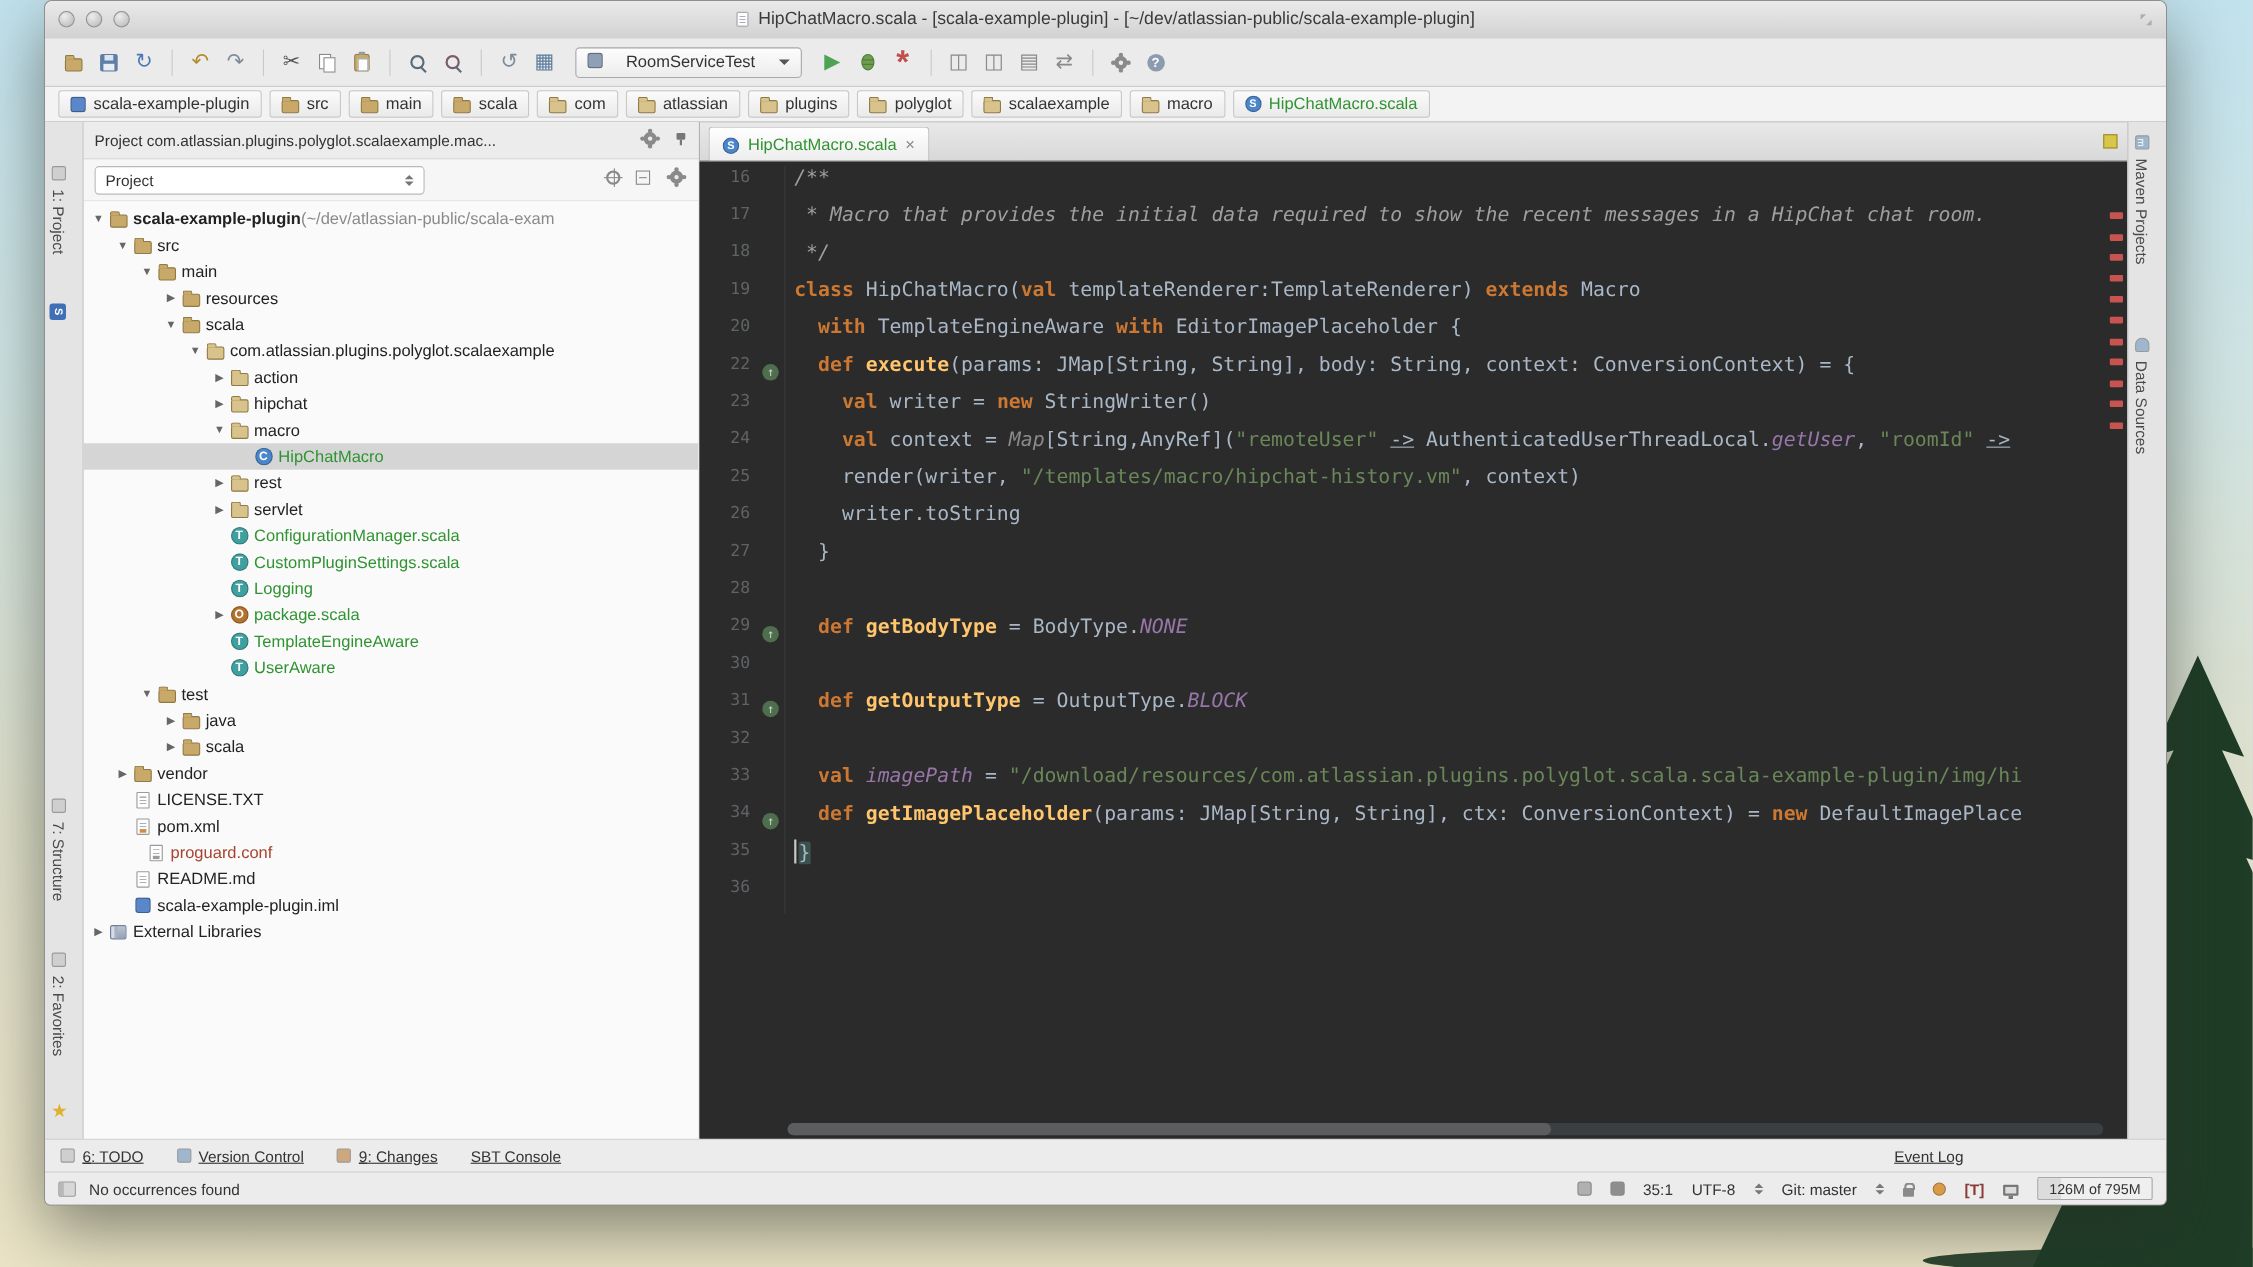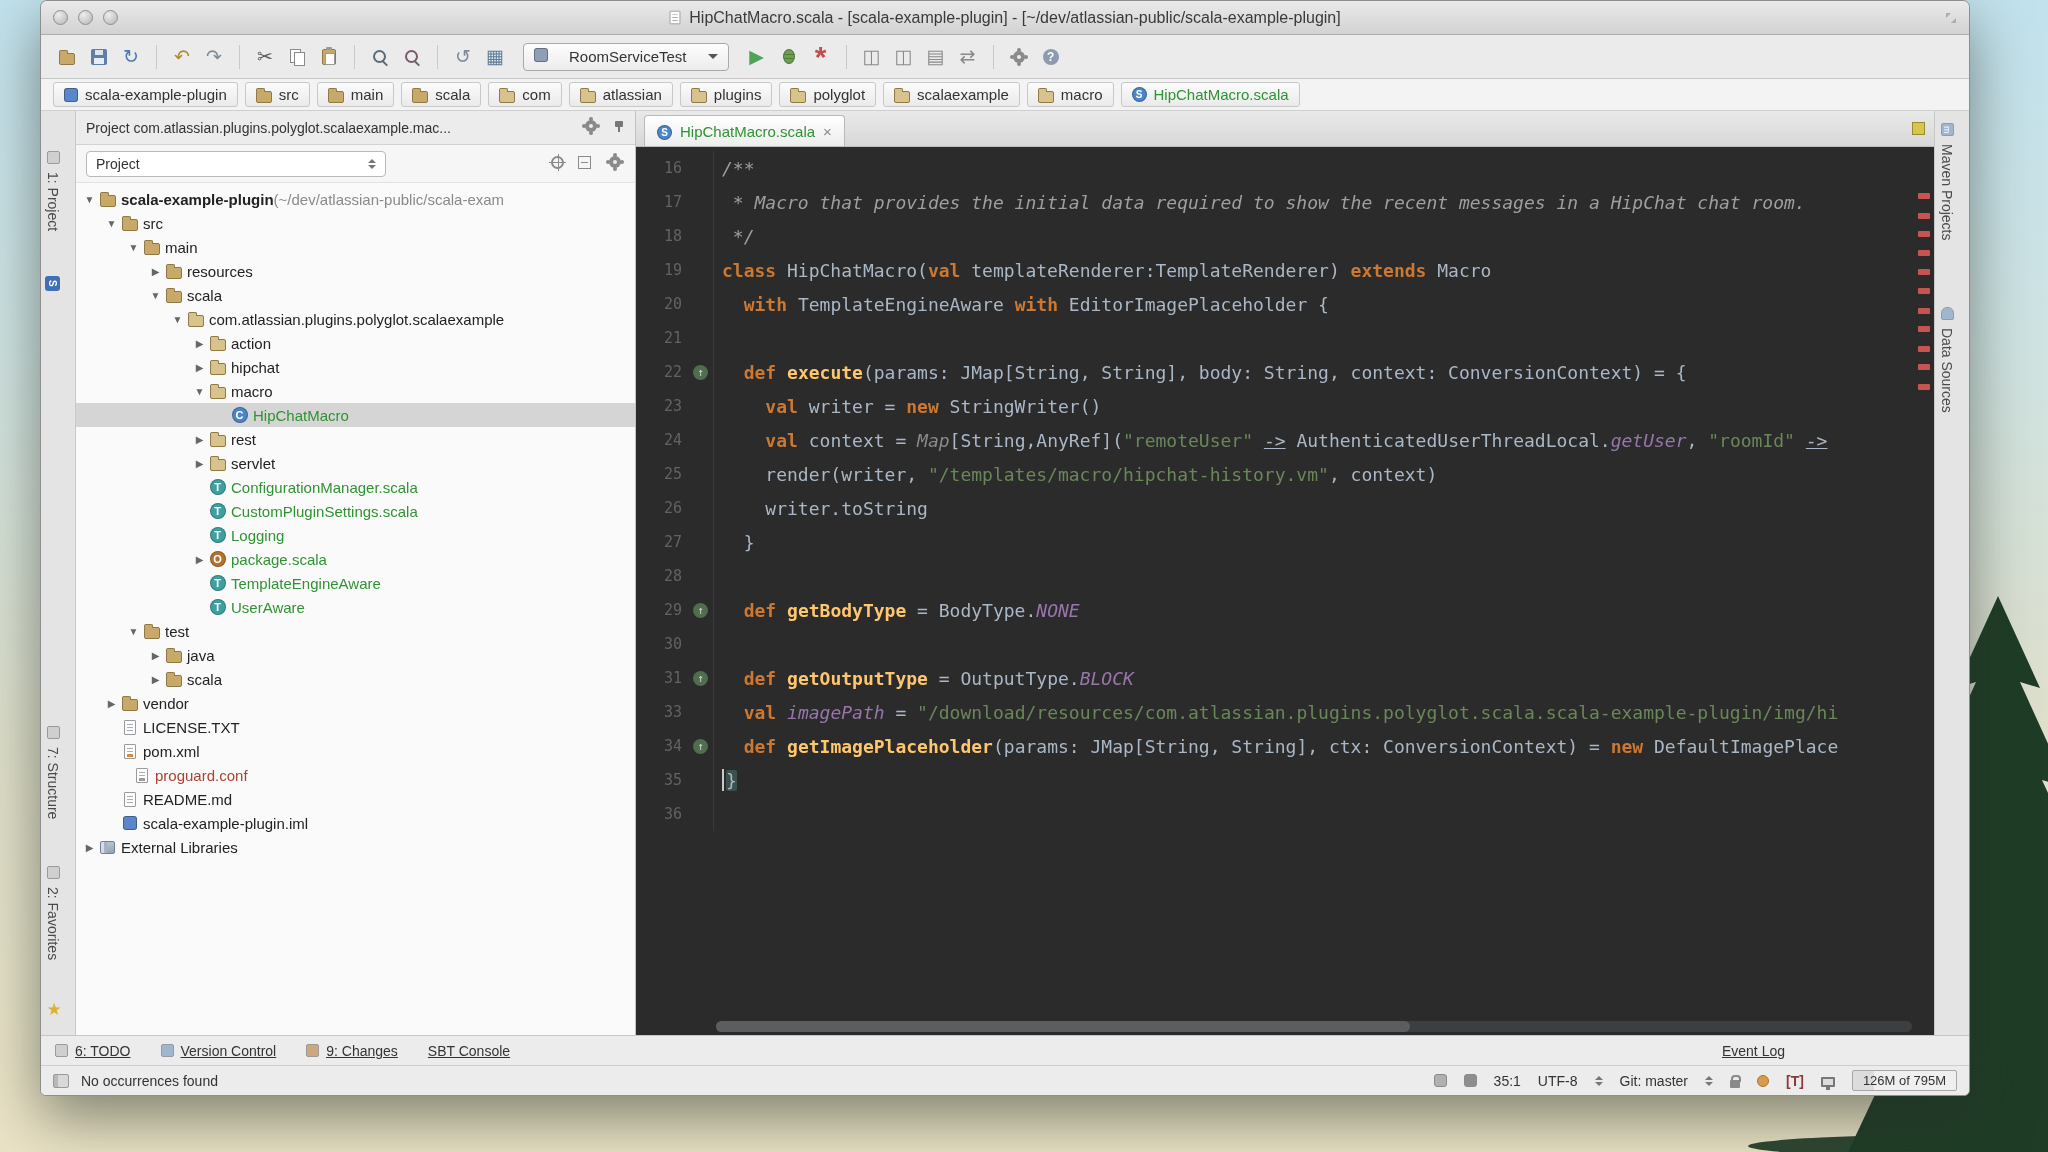--- a/index.html
+++ b/index.html
@@ -69,21 +69,21 @@
   .tsuffix{color:#8a8a8a;}
 
   
   .editor-area{flex:1;display:flex;flex-direction:column;min-width:0;background:#2b2b2b;}
   .tabbar{height:36px;flex:0 0 36px;background:linear-gradient(#e9e9e9,#d8d8d8);border-bottom:1px solid #bdbdbd;display:flex;align-items:flex-end;padding:5px 8px 0;position:relative;}
   .tab{height:31px;background:linear-gradient(#ffffff,#ededed);border:1px solid #b9b9b9;border-bottom:none;border-radius:4px 4px 0 0;display:flex;align-items:center;gap:8px;padding:0 12px;font-size:15px;color:#2f9331;}
   .tab .close{color:#888;font-size:15px;}
   .warn-square{position:absolute;right:9px;top:11px;width:13px;height:13px;background:#d8c54b;border:1px solid #9a8c2e;}
   .code-wrap{flex:1;position:relative;overflow:hidden;font-family:"DejaVu Sans Mono",monospace;background:#2b2b2b;}
   .lines{position:absolute;top:4px;left:0;right:20px;}
-  .cl{display:flex;height:34px;align-items:center;}
+  .cl{display:flex;height:34px;align-items:flex-start;}
   .ln{flex:0 0 52px;text-align:right;color:#606366;font-size:15px;padding-right:6px;}
   .gut{flex:0 0 26px;display:flex;align-items:center;justify-content:center;border-right:1px solid #383a3c;height:100%;}
   .ct{flex:1;font-size:18px;color:#a9b7c6;white-space:pre;overflow:hidden;padding-left:8px;}
   .tok-t{color:#a9b7c6;}
   .tok-k{color:#cc7832;font-weight:bold;}
   .tok-s{color:#6a8759;}
   .tok-c{color:#9f9f9f;font-style:italic;}
   .tok-m{color:#ffc66d;font-weight:bold;}
   .tok-f{color:#9876aa;font-style:italic;}
   .tok-gi{color:#8a8a8a;font-style:italic;}
@@ -623,25 +623,20 @@
                 <span class="ln">19</span>
                 <span class="gut"></span>
                 <span class="ct"><span class="tok-k">class</span><span class="tok-t"> HipChatMacro(</span><span class="tok-k">val</span><span class="tok-t"> templateRenderer:TemplateRenderer) </span><span class="tok-k">extends</span><span class="tok-t"> Macro</span></span>
               </div>
               <div class="cl">
                 <span class="ln">20</span>
                 <span class="gut"></span>
                 <span class="ct"><span class="tok-t">  </span><span class="tok-k">with</span><span class="tok-t"> TemplateEngineAware </span><span class="tok-k">with</span><span class="tok-t"> EditorImagePlaceholder {</span></span>
               </div>
               <div class="cl">
-                <span class="ln">21</span>
-                <span class="gut"></span>
-                <span class="ct"></span>
-              </div>
-              <div class="cl">
                 <span class="ln">22</span>
                 <span class="gut">
                   <span class="ov">↑</span>
                 </span>
                 <span class="ct"><span class="tok-t">  </span><span class="tok-k">def</span><span class="tok-m"> execute</span><span class="tok-t">(params: JMap[String, String], body: String, context: ConversionContext) = {</span></span>
               </div>
               <div class="cl">
                 <span class="ln">23</span>
                 <span class="gut"></span>
                 <span class="ct"><span class="tok-t">    </span><span class="tok-k">val</span><span class="tok-t"> writer = </span><span class="tok-k">new</span><span class="tok-t"> StringWriter()</span></span>
@@ -682,20 +677,25 @@
                 <span class="ln">30</span>
                 <span class="gut"></span>
                 <span class="ct"></span>
               </div>
               <div class="cl">
                 <span class="ln">31</span>
                 <span class="gut">
                   <span class="ov">↑</span>
                 </span>
                 <span class="ct"><span class="tok-t">  </span><span class="tok-k">def</span><span class="tok-m"> getOutputType</span><span class="tok-t"> = OutputType.</span><span class="tok-f">BLOCK</span></span>
+              </div>
+              <div class="cl">
+                <span class="ln">32</span>
+                <span class="gut"></span>
+                <span class="ct"></span>
               </div>
               <div class="cl">
                 <span class="ln">33</span>
                 <span class="gut"></span>
                 <span class="ct"><span class="tok-t">  </span><span class="tok-k">val</span><span class="tok-f"> imagePath</span><span class="tok-t"> = </span><span class="tok-s">"/download/resources/com.atlassian.plugins.polyglot.scala.scala-example-plugin/img/hi</span></span>
               </div>
               <div class="cl">
                 <span class="ln">34</span>
                 <span class="gut">
                   <span class="ov">↑</span>

